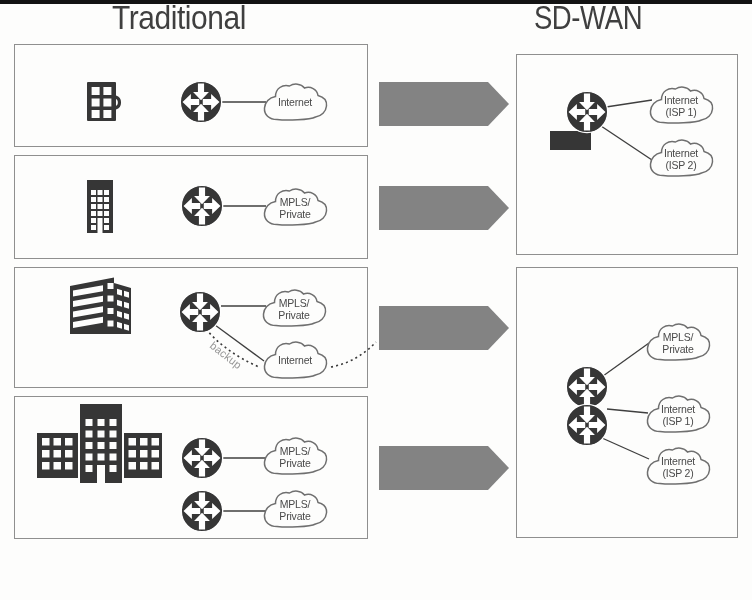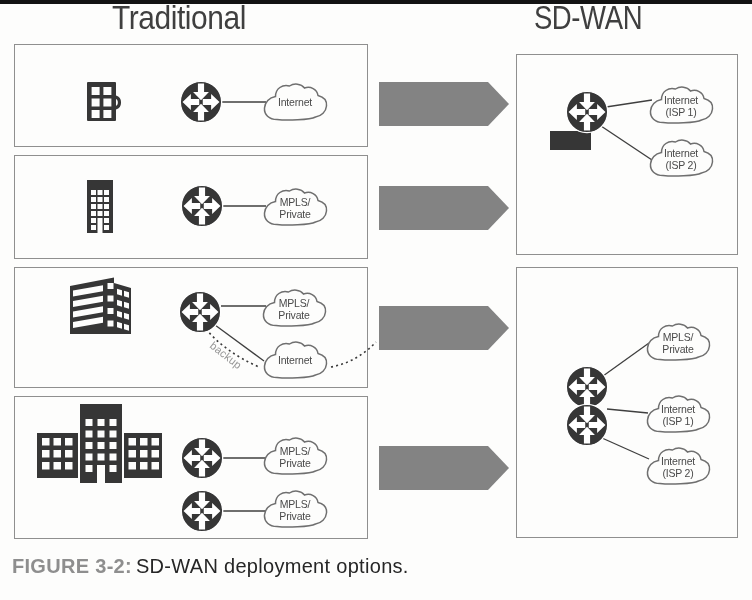--- a/index.html
+++ b/index.html
@@ -254,16 +254,13 @@
 
       <text class="cloud-text" x="678" y="341">MPLS/</text>
       <text class="cloud-text" x="678" y="353">Private</text>
       <text class="cloud-text" x="678" y="413">Internet</text>
       <text class="cloud-text" x="678" y="425">(ISP 1)</text>
       <text class="cloud-text" x="678" y="465">Internet</text>
       <text class="cloud-text" x="678" y="477">(ISP 2)</text>
     </g>
   </svg>
 
-  <div id="caption">
-    <span class="cap-label">FIGURE 3-2:</span><span>SD-WAN deployment options.</span>
-  </div>
 </div>
 
 </body></html>

